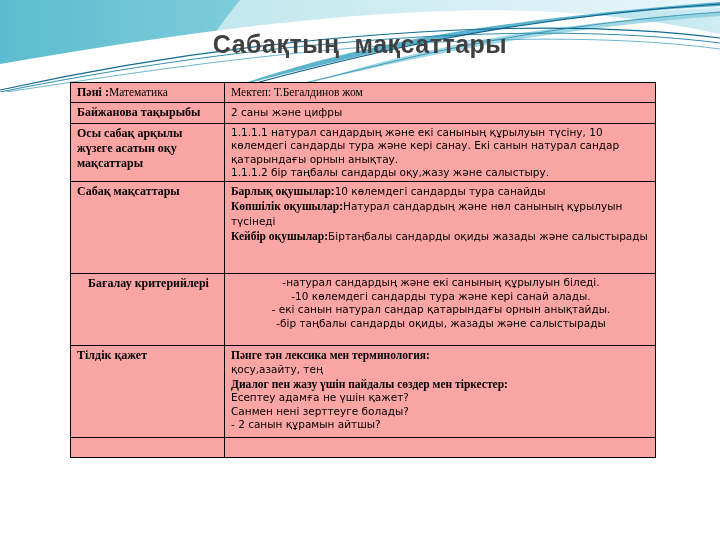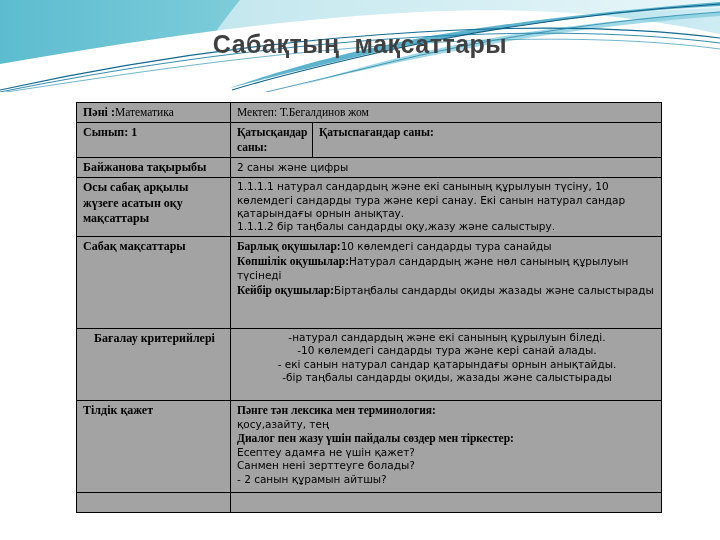--- a/index.html
+++ b/index.html
@@ -40,28 +40,27 @@
     font-size: 25px;
     letter-spacing: 0.5px;
     color: #404040;
     z-index: 5;
     white-space: pre;
   }
 
   
   .plan-table {
     position: absolute;
-    left: 76px;
+    left: 70px;
     top: 82px;
     width: 586px;
     border-collapse: collapse;
     table-layout: fixed;
-    background: #a3a3a3;
+    background: #fca5a5;
     z-index: 4;
-    margin-top: 20px;
   }
   .plan-table td {
     border: 1px solid #000000;
     vertical-align: top;
     padding: 2px 4px 2px 6px;
     font-size: 11.5px;
     line-height: 1.28;
     color: #000000;
   }
   .col-label   { width: 154px; }
@@ -155,31 +154,20 @@
     <tr>
       <td>
         <span class="lbl">Пәні :</span><span class="val-serif">Математика</span>
       </td>
       <td colspan="2">
         <span class="val-serif">Мектеп: Т.Бегалдинов жом</span>
       </td>
     </tr>
 
 
-    <tr class="tall-a">
-      <td>
-        <span class="lbl">Сынып: 1</span>
-      </td>
-      <td>
-        <span class="lbl-sm">Қатысқандар саны:</span>
-      </td>
-      <td>
-        <span class="lbl-sm">Қатыспағандар саны:</span>
-      </td>
-    </tr>
 
     <tr>
       <td>
         <span class="lbl">Байжанова тақырыбы</span>
       </td>
       <td colspan="2">
         <span class="val">2 саны және цифры</span>
       </td>
     </tr>
 

